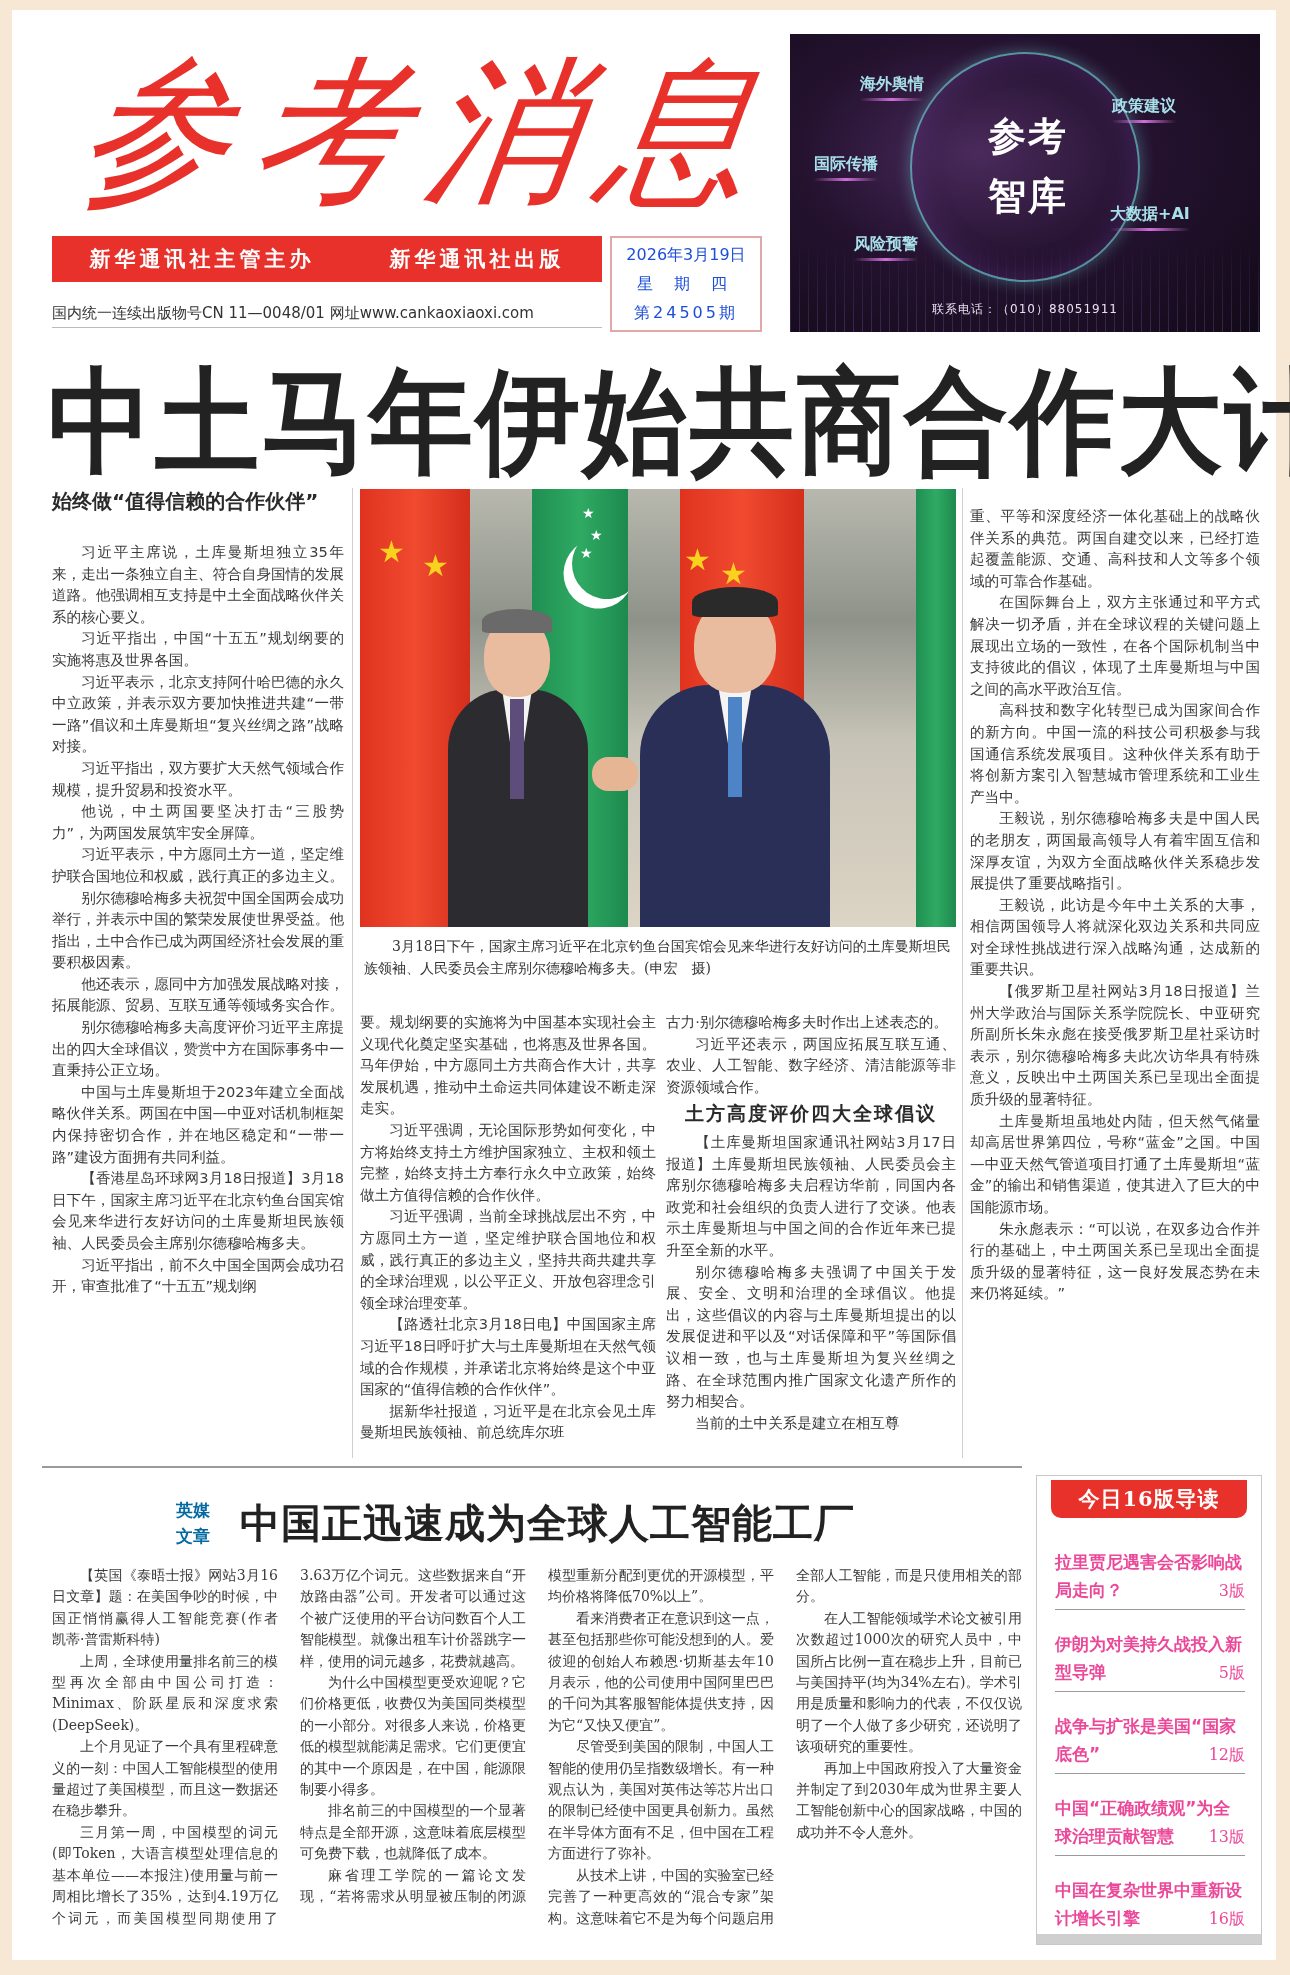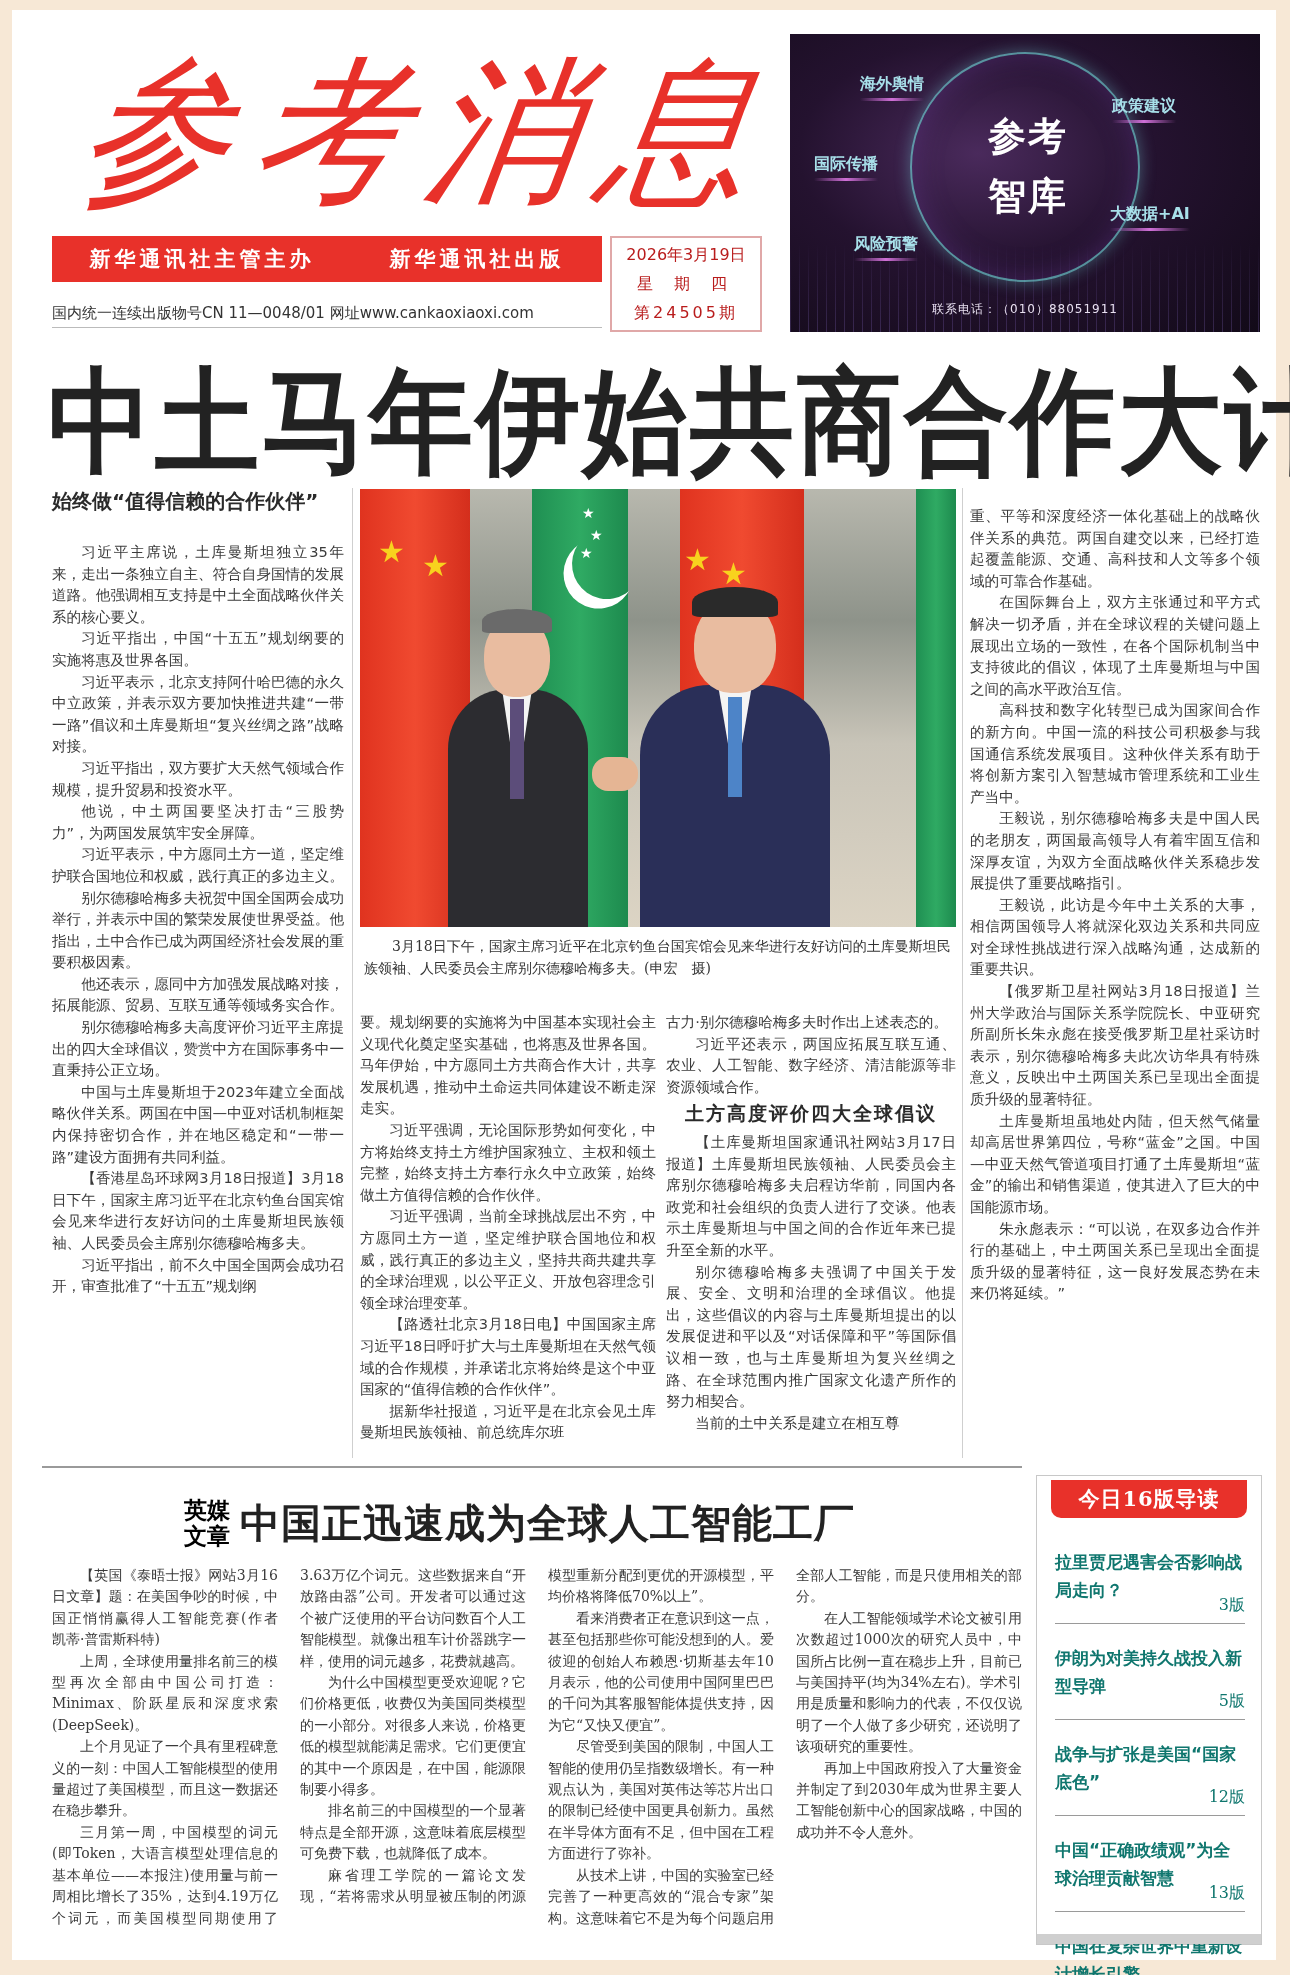--- a/index.html
+++ b/index.html
@@ -29,21 +29,21 @@
     background: #e8312a; color: #fff; display: flex; justify-content: space-around; align-items: center;
     font-size: 21px; font-weight: bold; letter-spacing: 4px;
   }
   .cn-line {
     position: absolute; left: 40px; top: 290px; width: 550px; height: 28px;
     font-size: 15px; color: #333; display: flex; align-items: center;
     border-bottom: 1px solid #bbb;
   }
   .date-box {
     position: absolute; left: 598px; top: 226px; width: 152px; height: 96px;
-    border: 2px solid #e0a8a8; text-align: center; font-size: 16px; line-height: 29px; color: #b91c1c;
+    border: 2px solid #e0a8a8; text-align: center; font-size: 16px; line-height: 29px; color: #1d4ed8;
     padding-top: 2px;
   }
   .date-box .spaced { letter-spacing: 8px; }
   
   .ad {
     position: absolute; left: 778px; top: 24px; width: 470px; height: 298px;
     background: radial-gradient(ellipse at 40% 40%, #4a2a5c 0%, #24122f 45%, #120a18 100%);
     overflow: hidden; color: #fff;
   }
   .ad .ring {
@@ -111,21 +111,21 @@
   .colC { left: 654px; top: 978px; width: 290px; height: 470px; }
   .colD { left: 958px; top: 472px; width: 290px; height: 976px; }
   .section-head {
     font-size: 19px; font-weight: bold; text-align: center; color: #2a2a2a; margin: 6px 0 6px 0; text-indent: 0 !important;
     letter-spacing: 2px;
   }
   .vrule { position: absolute; width: 1px; background: #cfcfcf; }
   .hrule { position: absolute; height: 2px; background: #9a9a9a; }
   
   .ai-kicker {
-    position: absolute; left: 172px; top: 1487px; width: 50px; font-size: 23px; font-weight: bold; line-height: 26px; color: #000000;
+    position: absolute; left: 164px; top: 1487px; width: 50px; font-size: 17px; font-weight: bold; line-height: 26px; color: #0369a1;
   }
   .ai-title {
     position: absolute; left: 228px; top: 1484px; width: 700px; font-size: 40px; font-weight: bold; color: #222;
     font-family: "DejaVu Serif", serif; letter-spacing: 1px; line-height: 58px;
   }
   .ai-body {
     position: absolute; left: 40px; top: 1555px; width: 970px; height: 370px;
     column-count: 4; column-gap: 22px; column-fill: auto;
     font-family: "DejaVu Serif", serif; font-size: 14px; line-height: 21.4px; color: #3a3a3a; text-align: justify;
   }
@@ -135,22 +135,22 @@
     position: absolute; left: 1024px; top: 1465px; width: 226px; height: 470px;
     border: 1px solid #c8c8c8; background: #fff;
   }
   .guide-head {
     position: absolute; left: 14px; top: 4px; width: 196px; height: 38px;
     background: #e8312a; border-radius: 0 0 10px 10px; color: #fff; text-align: center;
     font-family: "DejaVu Serif", serif; font-weight: bold; font-size: 21px; line-height: 38px; letter-spacing: 1px;
   }
   .guide-list { position: absolute; left: 18px; top: 72px; width: 190px; }
   .guide-item {
-    display: block; border-bottom: 1px solid #9a9a9a; padding-bottom: 19px; margin-bottom: 20px;
-    font-size: 17px; font-weight: bold; line-height: 28px; color: #0f766e; cursor: pointer; position: relative;
+    display: block; border-bottom: 1px solid #9a9a9a; padding-bottom: 5px; margin-bottom: 20px;
+    font-size: 17px; font-weight: bold; line-height: 28px; color: #ec4899; cursor: pointer; position: relative;
   }
   .guide-item .pg {
     font-weight: normal; font-family: "DejaVu Serif", serif; font-size: 16px; position: absolute; right: 0; bottom: 4px;
   }
   .guide-foot { position: absolute; left: 0; right: 0; bottom: 0; height: 10px; background: #cfcfcf; }
 </style>
 </head>
 <body>
 
 <div class="page">

